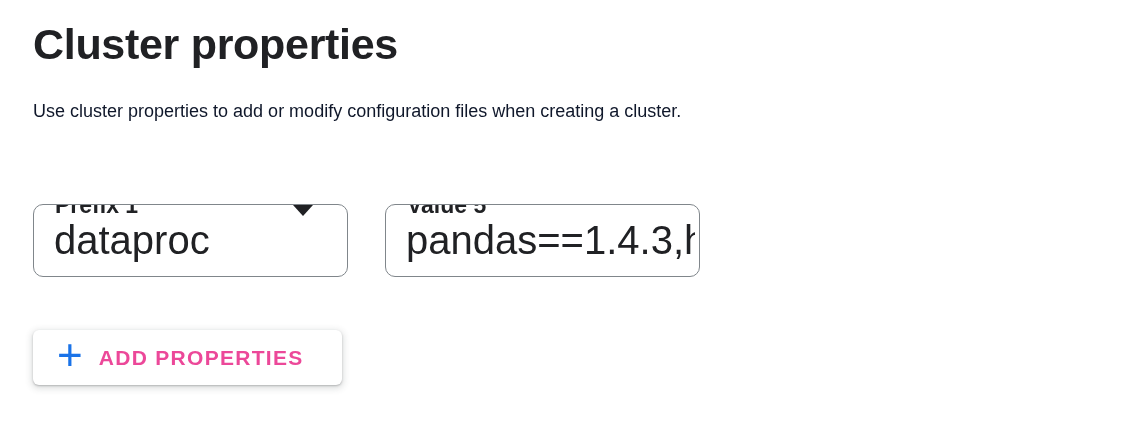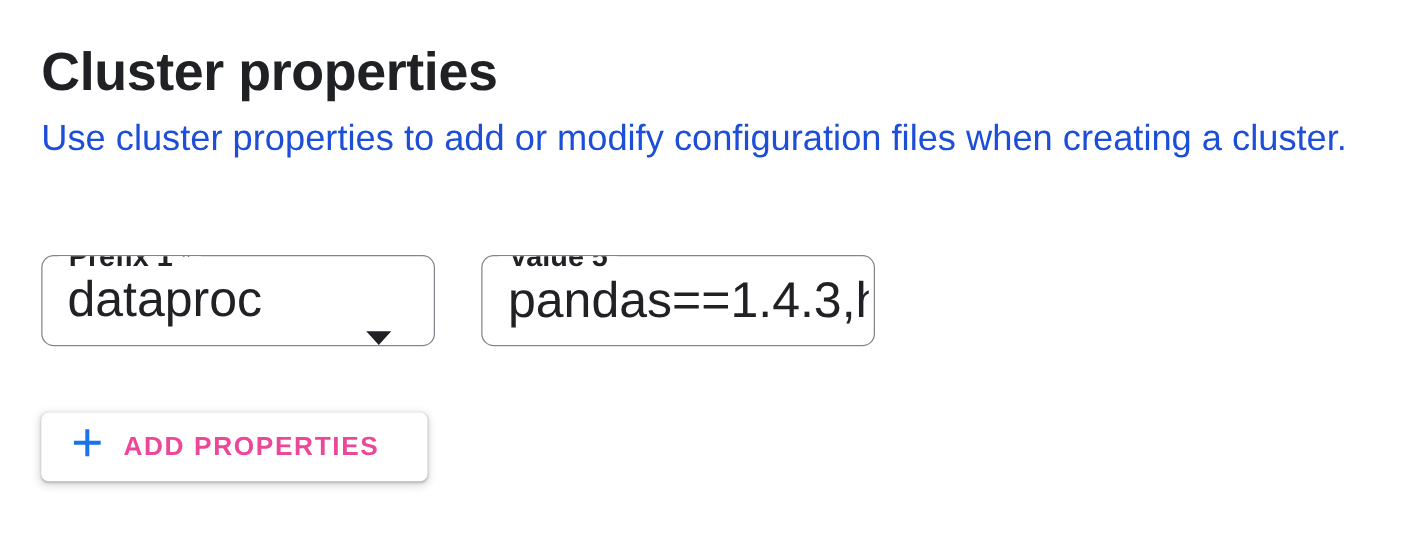--- a/index.html
+++ b/index.html
@@ -11,57 +11,57 @@
   .page {
     position: relative;
     width: 1122px;
     height: 432px;
     background: #ffffff;
     overflow: hidden;
   }
   .page-title {
     position: absolute;
     left: 33px;
-    top: 36px;
+    top: 22px;
     margin: 0;
     font-size: 43px;
     line-height: 44px;
     font-weight: 700;
     color: #202124;
     letter-spacing: -0.3px;
     white-space: nowrap;
   }
   .section-desc {
     position: absolute;
     left: 33px;
     top: 96px;
     margin: 0;
-    font-size: 29px;
+    font-size: 18px;
     line-height: 30px;
     font-weight: 400;
-    color: #1d4ed8;
+    color: #0f172a;
     white-space: nowrap;
   }
   .fields-row {
     position: absolute;
     left: 33px;
     top: 204px;
     display: flex;
     gap: 37px;
   }
   .field {
     position: relative;
     width: 315px;
     height: 73px;
     box-sizing: border-box;
     border: 1.5px solid #80868b;
     border-radius: 10px;
     background: #ffffff;
     display: flex;
-    align-items: flex-end;
+    align-items: flex-start;
     overflow: hidden;
   }
   .field-label {
     position: absolute;
     top: -14px;
     left: 13px;
     background: #ffffff;
     padding: 0 8px;
     font-size: 23px;
     line-height: 28px;

